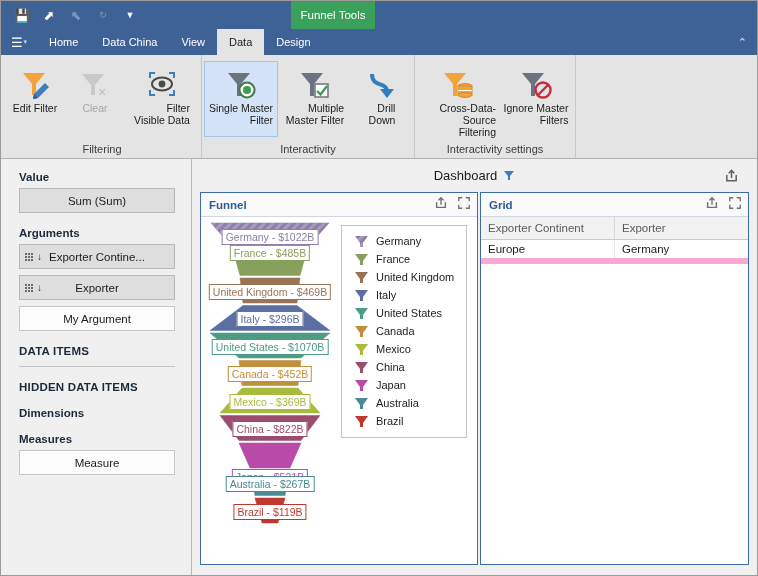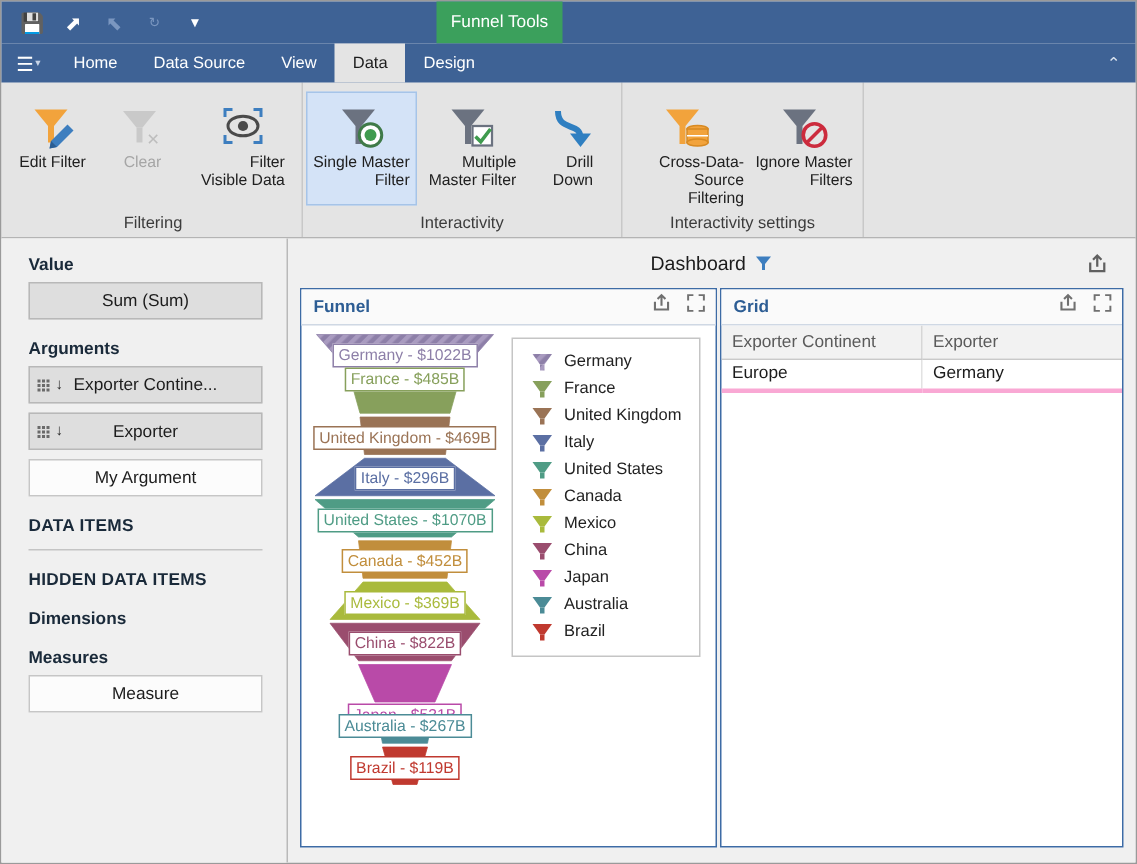--- a/index.html
+++ b/index.html
@@ -186,21 +186,21 @@
 
   
   .gtable { width: 100%; border-collapse: collapse; table-layout: fixed; }
   .gtable th {
     background: #f2f2f2; border-bottom: 1px solid #c9c9c9;
     border-right: 1px solid #d6d6d6;
     font-size: 11.5px; font-weight: normal; color: #5a5a5a;
     text-align: left; padding: 4px 7px; height: 22px;
   }
   .gtable td {
-    border-bottom: 3px solid #f9a8d4; border-right: 1px solid #e2e2e2;
+    border-bottom: 6px solid #f9a8d4; border-right: 1px solid #e2e2e2;
     font-size: 11.5px; color: #1c1c1c; padding: 3px 7px; height: 21px; margin-top: 36px;
   }
   .gtable th:last-child, .gtable td:last-child { border-right: none; }
 </style>
 </head>
 <body>
 
 <div class="app">
 
   <div class="titlebar">
@@ -213,21 +213,21 @@
     </div>
     <div class="ctx-tab">Funnel Tools</div>
   </div>
 
   <div class="tabbar">
     <div class="appmenu">
       <span>☰</span>
       <span class="caret">▾</span>
     </div>
     <div class="tab">Home</div>
-    <div class="tab">Data Source</div>
+    <div class="tab">Data China</div>
     <div class="tab">View</div>
     <div class="tab active">Data</div>
     <div class="tab">Design</div>
     <div class="collapse-ribbon">⌃</div>
   </div>
 
   <div class="ribbon">
 
     <div class="rgroup">
       <div class="rgroup-items">

